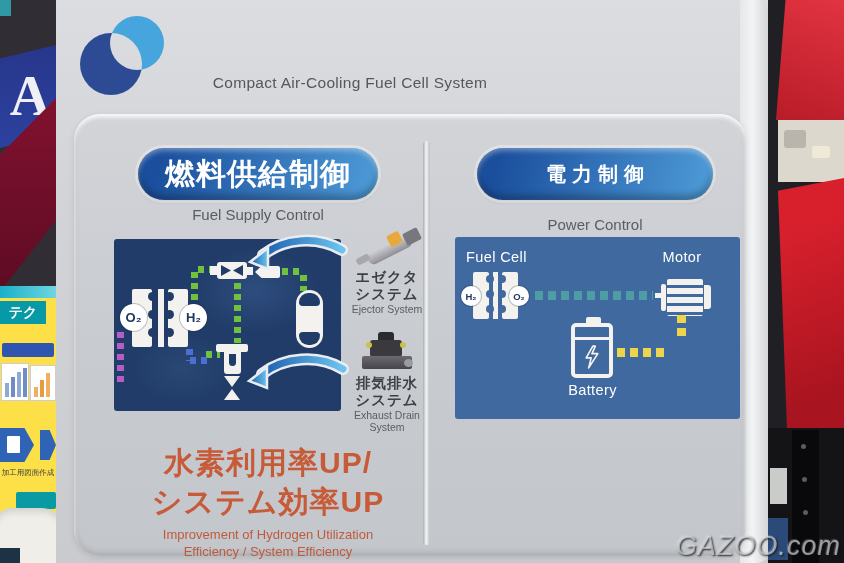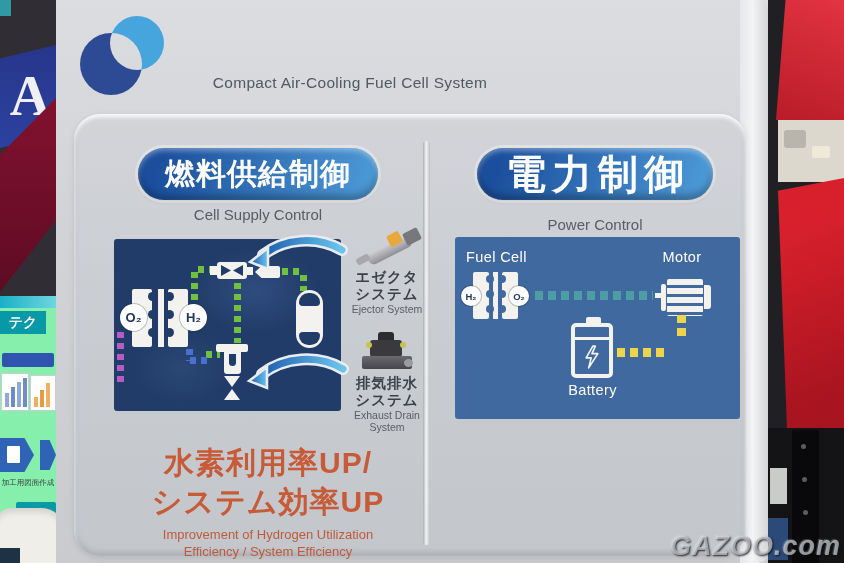--- a/index.html
+++ b/index.html
@@ -40,37 +40,37 @@
   .dh9{position:absolute;height:9px;background:repeating-linear-gradient(90deg,var(--c) 0 8px,transparent 8px 13px);}
   .dv9{position:absolute;width:9px;background:repeating-linear-gradient(180deg,var(--c) 0 8px,transparent 8px 13px);}
   .dlabel{position:absolute;color:#fff;font-size:14.5px;letter-spacing:.4px;}
   .tri{position:absolute;width:0;height:0;border-left:8px solid transparent;border-right:8px solid transparent;}
   .comp-jp{position:absolute;width:110px;text-align:center;font-size:14.5px;font-weight:bold;color:#3c4148;letter-spacing:1px;}
   .comp-en{position:absolute;width:110px;text-align:center;font-size:10.5px;color:#5a5e64;}
   .benefit{position:absolute;text-align:center;}
   .benefit .jp{font-size:30px;font-weight:bold;color:#c75b38;line-height:39px;letter-spacing:1px;}
   .benefit .en{font-size:13px;color:#bf5a3c;line-height:17px;}
   .benefit .en.first{margin-top:5px;}
-  .watermark{position:absolute;right:3px;bottom:1px;font-size:27px;font-weight:bold;font-style:italic;
+  .watermark{position:absolute;right:3px;bottom:1px;font-size:27px;font-weight:normal;font-style:italic;
     letter-spacing:1px;color:rgba(228,230,234,.62);
     text-shadow:1px 1px 2px rgba(15,15,18,.85), -1px -1px 1px rgba(255,255,255,.25);margin-left:13px;}
   svg{display:block;}
 </style>
 </head>
 <body>
 
 <div class="stage">
 
   <div class="abs" style="left:0;top:0;width:56px;height:563px;background:#312d35;">
     <div class="abs" style="left:0;top:0;width:11px;height:16px;background:#2f9aa3;"></div>
     <div class="abs" style="left:0;top:44px;width:60px;height:104px;background:linear-gradient(180deg,#27368a,#2c41a0);clip-path:polygon(0 14%,100% 0,100% 86%,0 100%);display:flex;align-items:center;justify-content:center;">
       <span style="font-family:'Liberation Serif','DejaVu Serif',serif;font-size:56px;font-weight:bold;color:#eef0f5;">A</span>
     </div>
     <div class="abs" style="left:0;top:96px;width:58px;height:196px;background:linear-gradient(180deg,#82122f,#5e0b24);clip-path:polygon(0 30%,100% 0,100% 62%,0 100%);"></div>
-    <div class="abs" style="left:0;top:296px;width:56px;height:232px;background:#86efac;">
+    <div class="abs" style="left:0;top:286px;width:56px;height:232px;background:#fde047;">
       <div class="abs" style="left:0;top:0;width:56px;height:12px;background:linear-gradient(90deg,#19b0c8,#6fd6e0);"></div>
       <div class="abs" style="left:0;top:15px;width:46px;height:23px;background:#0899a6;display:flex;align-items:center;justify-content:center;">
         <span style="color:#fff;font-weight:bold;font-size:14px;">テク</span>
       </div>
       <div class="abs" style="left:2px;top:57px;width:52px;height:14px;background:#2f55b0;border-radius:2px;"></div>
       <div class="abs" style="left:2px;top:78px;width:26px;height:36px;background:#fff;box-shadow:0 0 0 1px #ccd;">
         <div class="abs" style="left:3px;bottom:3px;width:4px;height:14px;background:#8fa8d8;"></div>
         <div class="abs" style="left:9px;bottom:3px;width:4px;height:20px;background:#6d8cc8;"></div>
         <div class="abs" style="left:15px;bottom:3px;width:4px;height:25px;background:#8fa8d8;"></div>
         <div class="abs" style="left:21px;bottom:3px;width:4px;height:29px;background:#6d8cc8;"></div>
@@ -127,24 +127,24 @@
     </svg>
 
     <div class="subtitle">Compact Air-Cooling Fuel Cell System</div>
 
     <div class="inner"></div>
     <div class="divider"></div>
 
     <div class="pill" style="left:82px;top:148px;width:240px;font-size:30px;letter-spacing:1px;">
       <span>燃料供給制御</span>
     </div>
-    <div class="pill" style="left:421px;top:148px;width:236px;font-size:40px;letter-spacing:6px;">
+    <div class="pill" style="left:421px;top:148px;width:236px;font-size:20px;letter-spacing:6px;">
       <span style="padding-left:6px;">電力制御</span>
     </div>
-    <div class="pill-sub" style="left:82px;top:206px;width:240px;">Cell Supply Control</div>
+    <div class="pill-sub" style="left:82px;top:206px;width:240px;">Fuel Supply Control</div>
     <div class="pill-sub" style="left:421px;top:216px;width:236px;">Power Control</div>
 
     <div class="diag diagL">
 
       <div class="plate" style="left:18px;top:50px;width:20px;height:58px;"></div>
       <div class="midline" style="left:44px;top:50px;width:6px;height:58px;"></div>
       <div class="plate" style="left:54px;top:50px;width:20px;height:58px;"></div>
       <div class="bump" style="left:34px;top:53px;width:9px;height:9px;background:#213c68;"></div>
       <div class="bump" style="left:34px;top:71px;width:9px;height:9px;background:#213c68;"></div>
       <div class="bump" style="left:34px;top:89px;width:9px;height:9px;background:#213c68;"></div>

